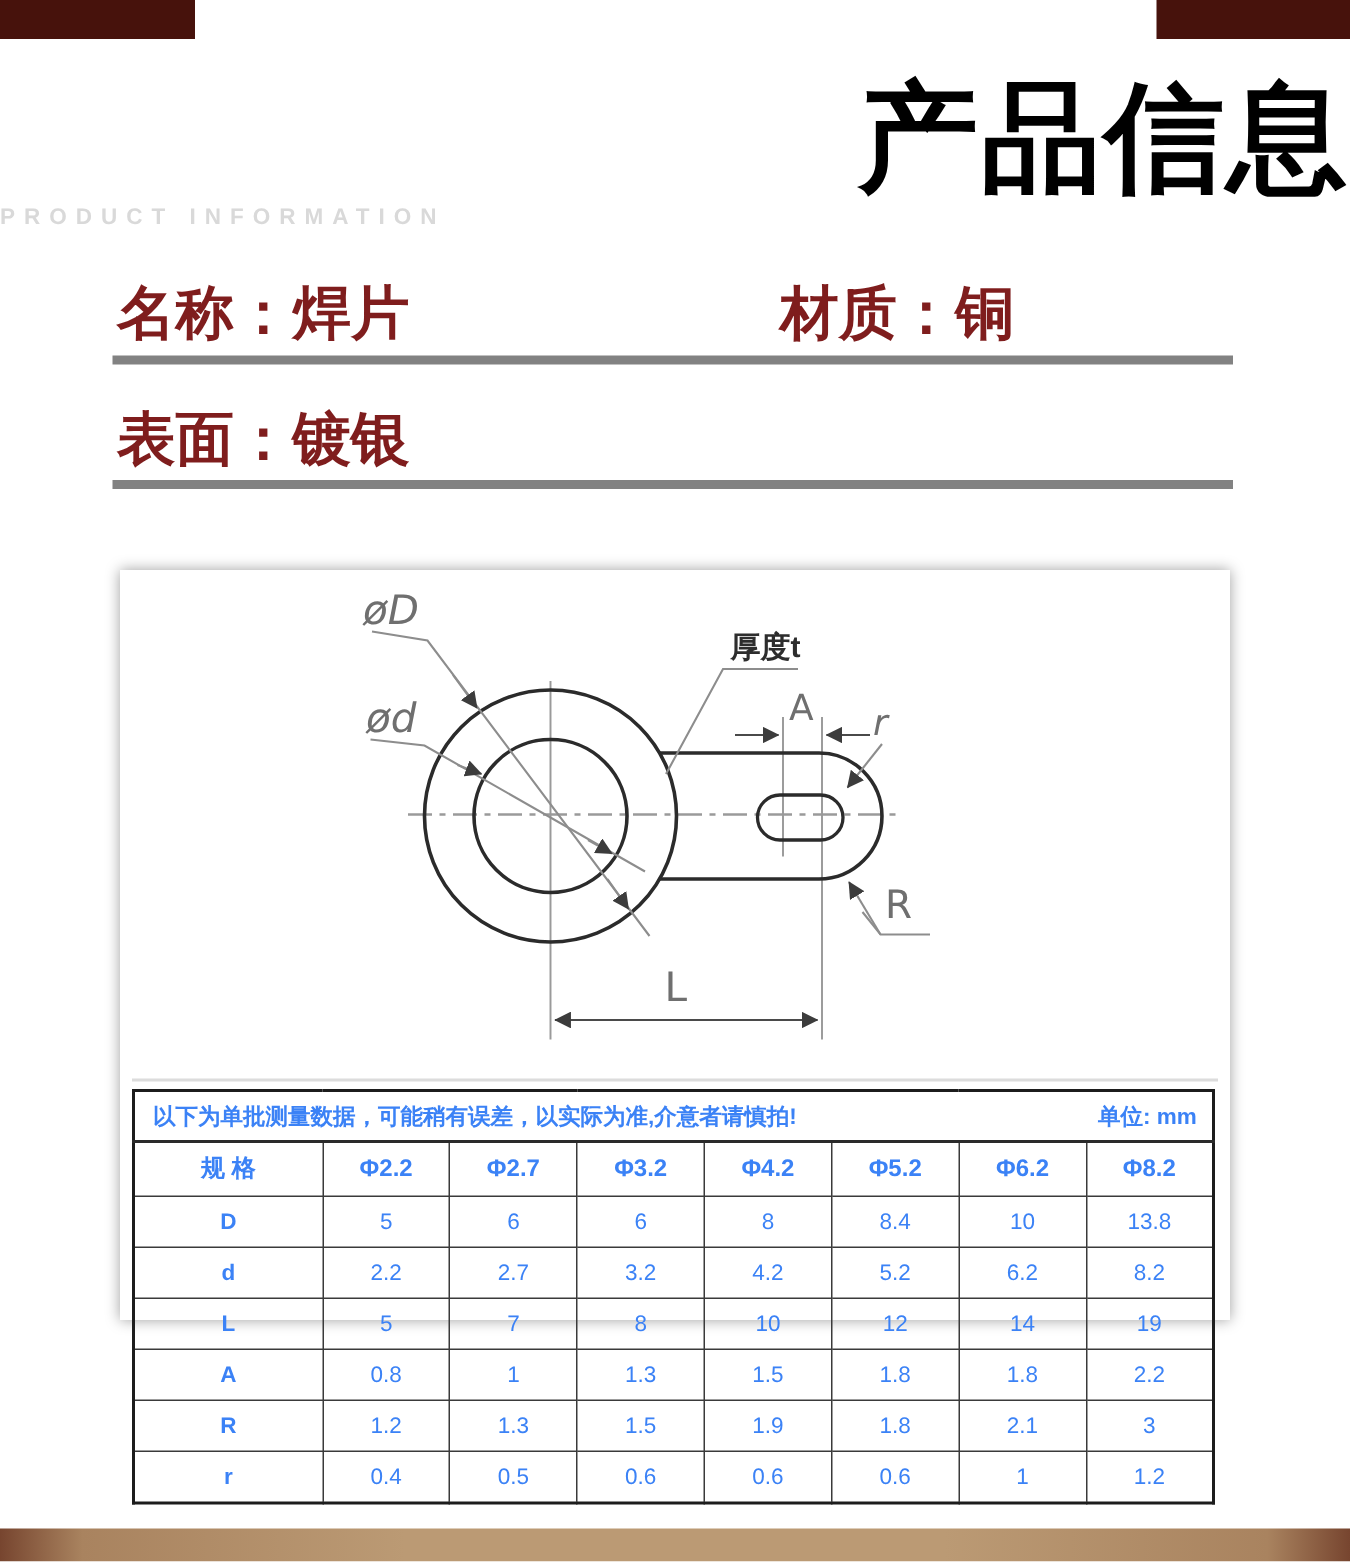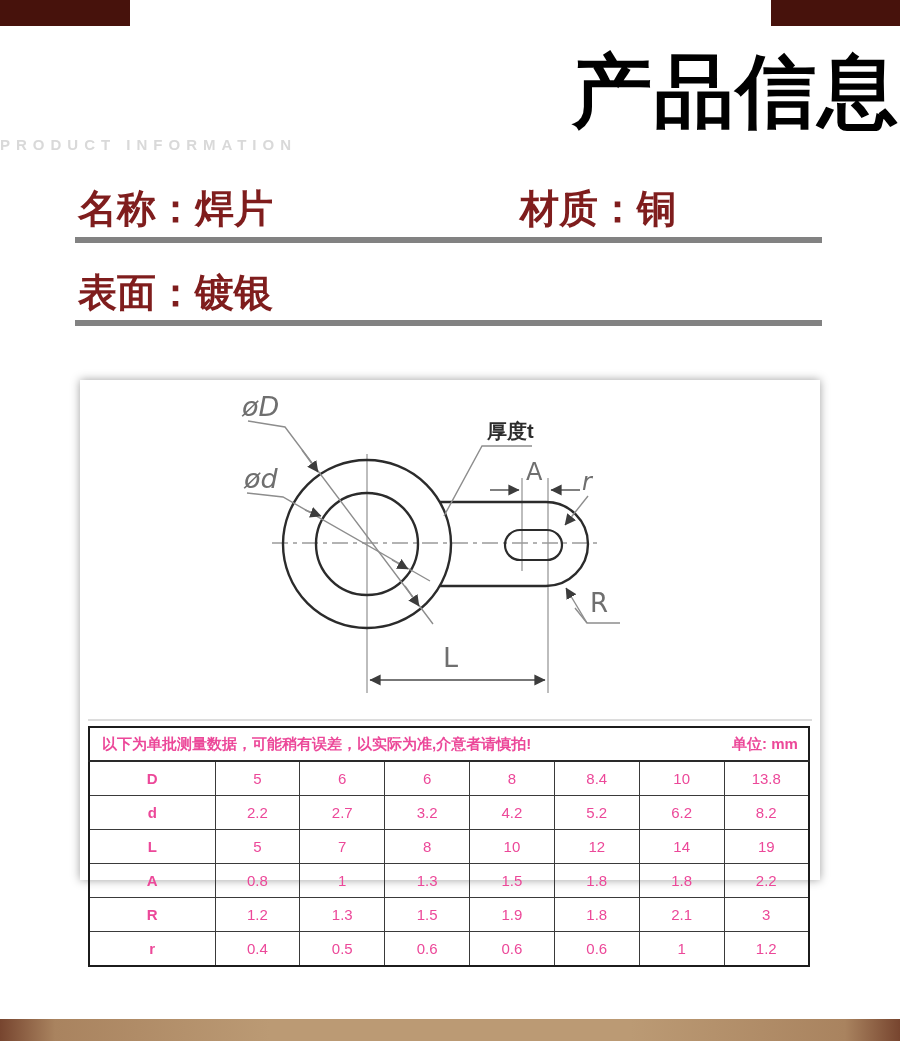--- a/index.html
+++ b/index.html
@@ -41,21 +41,21 @@
     box-shadow:0 0 9px rgba(0,0,0,0.38);
     margin-top:28px;
   }
   .drawing{position:absolute;left:0;top:0;width:740px;height:345px;}
   .drawing-edge{position:absolute;left:8px;top:339px;width:724px;height:2px;background:#dcdcdc;}
   .thickness-note{position:absolute;left:5px;top:300px;font-size:24px;color:#0d0d0d;}
   
   table.spec{
     position:absolute;left:8px;top:346px;width:720px;
     border-collapse:collapse;table-layout:fixed;
-    font-size:15px;color:#ec4899;
+    font-size:15px;color:#3b82f6;
   }
   table.spec td,table.spec th{
     border:1px solid #3a3a3a;text-align:center;vertical-align:middle;
     height:33px;padding:0;overflow:hidden;white-space:nowrap;
   }
   table.spec{border:2px solid #1c1c1c;}
   table.spec .note-row td{height:32px;border-bottom:2px solid #2a2a2a;}
   .note-wrap{display:flex;justify-content:space-between;align-items:center;padding:0 10px 0 12px;}
   .note-text{font-weight:bold;font-size:15px;}
   .unit-text{font-weight:bold;font-size:15px;}
@@ -151,20 +151,30 @@
     </colgroup>
     <thead>
       <tr class="note-row">
         <td colspan="8">
           <div class="note-wrap">
             <span class="note-text">以下为单批测量数据，可能稍有误差，以实际为准,介意者请慎拍!</span>
             <span class="unit-text">单位: mm</span>
           </div>
         </td>
       </tr>
+      <tr id="header-row">
+          <th>规 格</th>
+          <th>Φ2.2</th>
+          <th>Φ2.7</th>
+          <th>Φ3.2</th>
+          <th>Φ4.2</th>
+          <th>Φ5.2</th>
+          <th>Φ6.2</th>
+          <th>Φ8.2</th>
+        </tr>
     </thead>
     <tbody id="table-body">
         <tr>
           <th>D</th>
           <td>5</td>
           <td>6</td>
           <td>6</td>
           <td>8</td>
           <td>8.4</td>
           <td>10</td>

